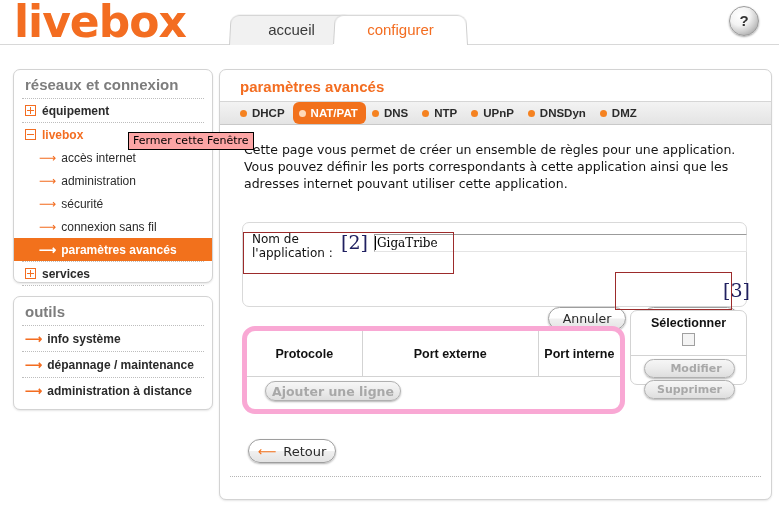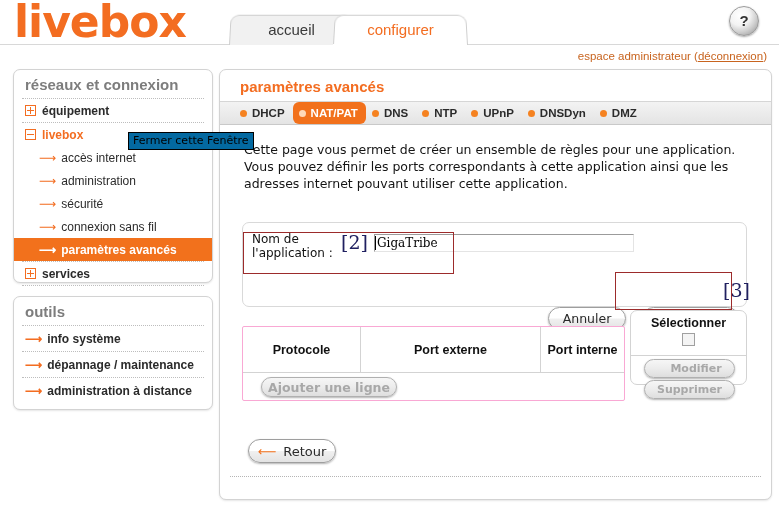--- a/index.html
+++ b/index.html
@@ -128,21 +128,21 @@
   .nav-item.selected .arrow { color: #ffffff; }
   .tools-item {
     display: flex; align-items: center;
     font-size: 12px; font-weight: bold; color: #2b2b2b;
     padding: 4px 0 4px 11px; height: 17px;
   }
 
   
   #tooltip {
     position: absolute; left: 128px; top: 132px;
-    background: #0369a1; border: 1px solid #000000;
+    background: #fca5a5; border: 1px solid #000000;
     font-size: 11px; color: #000; padding: 1px 4px 2px 4px;
     z-index: 30; white-space: nowrap;
     font-family: "DejaVu Sans", sans-serif;
   }
 
   
   #main { left: 219px; top: 69px; width: 553px; height: 431px; }
   #main-title {
     font-size: 15px; font-weight: bold; color: #f36d21;
     padding: 8px 0 6px 20px;
@@ -185,21 +185,21 @@
     position: absolute; left: 9px; top: 9px;
     font-size: 12px; color: #111; line-height: 14px;
     font-family: "DejaVu Sans", sans-serif;
   }
   #marker2 {
     position: absolute; left: 98px; top: 8px;
     font-size: 19px; color: #202060;
     font-family: "DejaVu Serif", serif;
   }
   #app-input {
-    position: absolute; left: 131px; top: 11px; width: 260px; height: 18px;
+    position: absolute; left: 131px; top: 11px; width: 373px; height: 18px;
     border: 1px solid #9b9b9b;
     border-right-color: #e4e4e4; border-bottom-color: #e4e4e4;
     background: #ffffff;
     font-family: "DejaVu Serif", serif;
     font-size: 12px; color: #000;
     padding: 0 2px; box-sizing: border-box;
     outline: none;
   }
   #caret {
     position: absolute; left: 132px; top: 13px; width: 1px; height: 14px;
@@ -240,22 +240,22 @@
   }
   .pill.disabled {
     color: #a8a8a8;
     background: linear-gradient(#f6f6f6 0%, #ececec 50%, #dedede 100%);
     border-color: #b0b0b0;
     font-weight: bold;
   }
 
   
   #tablebox {
-    position: absolute; left: 22px; top: 256px; width: 383px; height: 75px;
-    border: 1px solid #f9a8d4; border-radius: 2px; background: #ffffff;
+    position: absolute; left: 22px; top: 256px; width: 383px; height: 88px;
+    border: 5px solid #f9a8d4; border-radius: 13px; background: #ffffff;
     box-sizing: border-box;
   }
   #thead { display: flex; height: 45px; }
   .th {
     display: flex; align-items: center; justify-content: center;
     font-size: 12.5px; font-weight: bold; color: #111;
     text-align: center; line-height: 14px;
     border-right: 1px solid #d3d3d3;
     box-sizing: border-box;
   }
@@ -323,23 +323,20 @@
       <div class="skew"></div>
       <span class="lbl">configurer</span>
     </div>
   </div>
   <div id="tab-cover"></div>
 
   <div id="help-btn">
     <span class="q">?</span>
   </div>
 
-  <div id="admin-line">
-    <span>espace administrateur (</span><a href="#">déconnexion</a><span>)</span>
-  </div>
 
   <div class="panel" id="sidebar-nav">
     <div class="panel-title">réseaux et connexion</div>
     <div class="dotrow"></div>
 
     <div class="nav-item bold">
       <span class="plusbox plus"></span>
       <span>équipement</span>
     </div>
     <div class="dotrow"></div>

